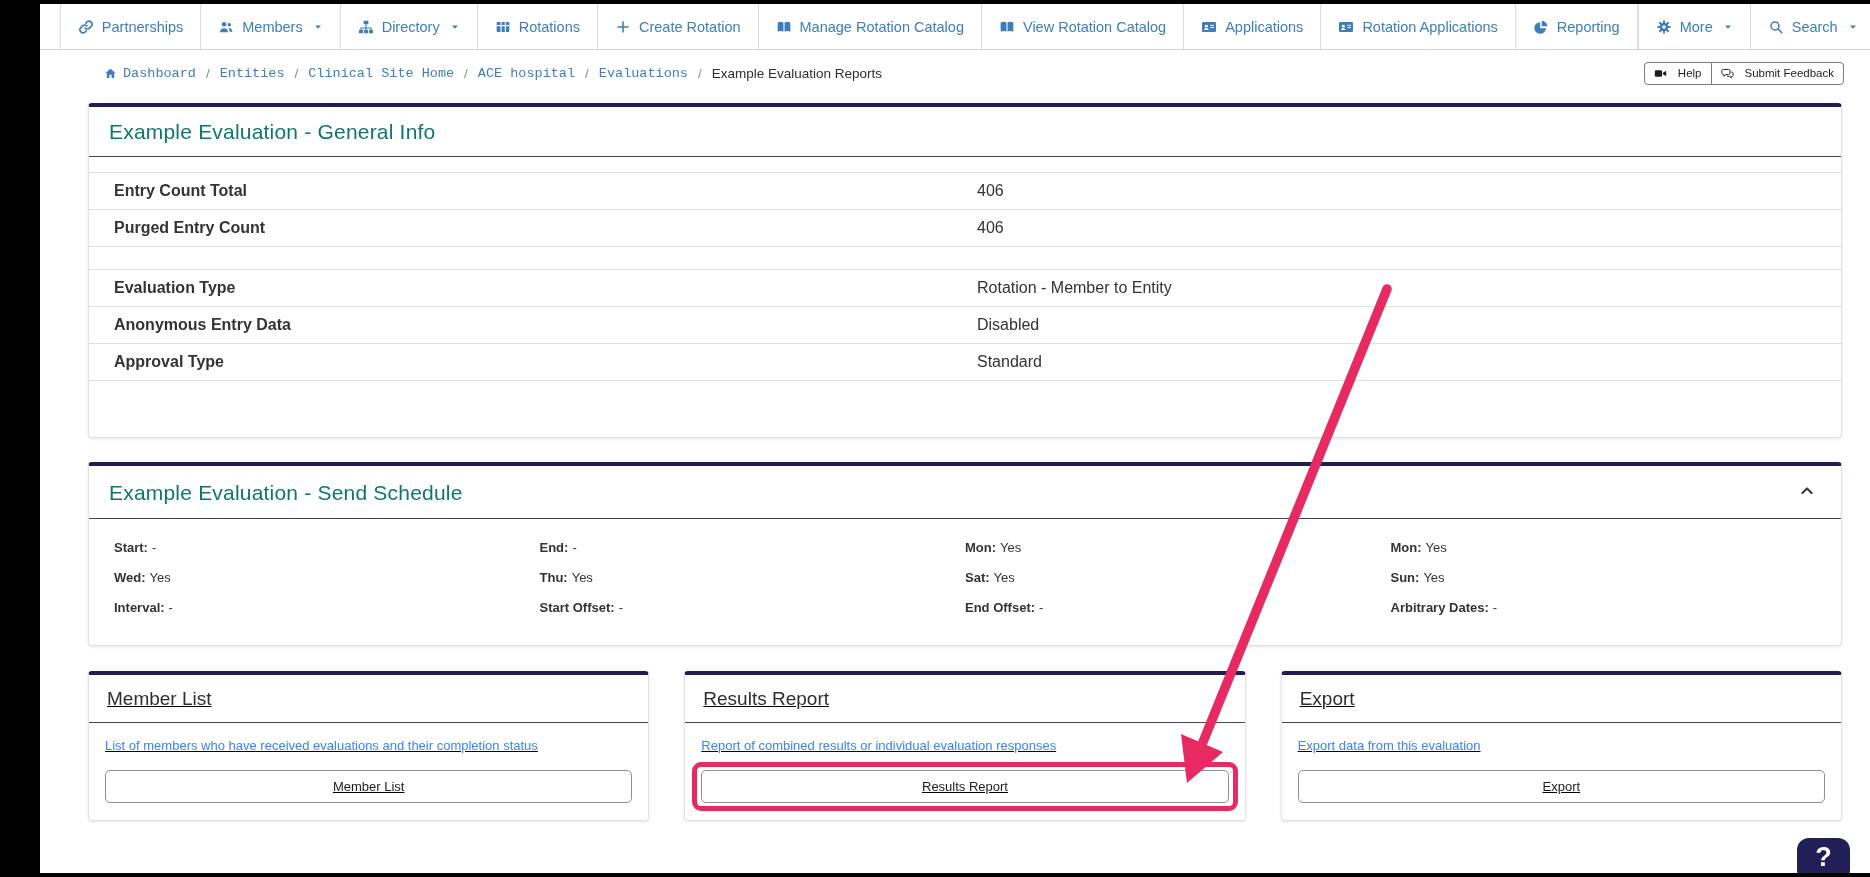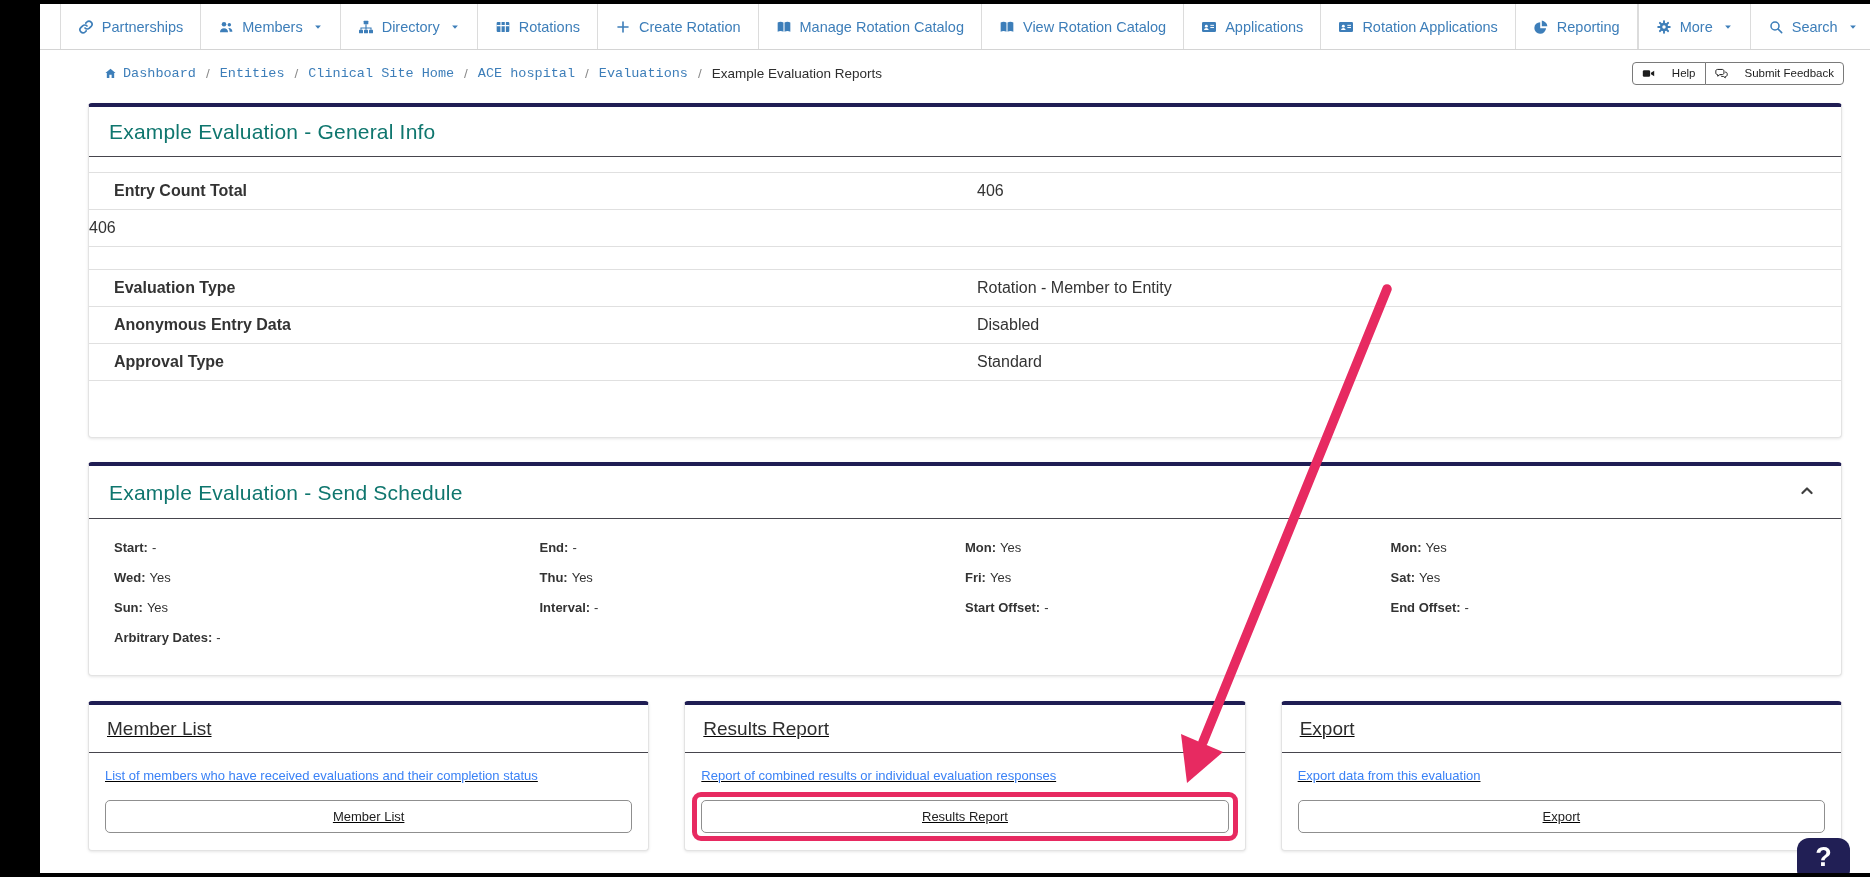--- a/index.html
+++ b/index.html
@@ -19,21 +19,21 @@
   .ic-sm { width:13px; height:13px; }
   .caret { width:10px; height:10px; margin-left:2px; }
 
   
   .crumb-row { display:flex; align-items:center; justify-content:space-between; height:46px; padding:0 46px 0 64px; }
   .breadcrumb { display:flex; align-items:center; gap:10px; font-size:13.5px; }
   .crumb-link { color:#3d7eb9; text-decoration:none; cursor:pointer; display:flex; align-items:center; gap:6px;font-family:Liberation Mono, monospace; }
   .crumb-sep { color:#8a8a8a; }
   .crumb-current { color:#2e2e2e; }
   .action-group { display:flex; }
-  .hdr-btn { display:flex; align-items:center; gap:17px; background:#fff; border:1px solid #7a7a7a;
+  .hdr-btn { display:flex; align-items:center; gap:11px; background:#fff; border:1px solid #7a7a7a;
              font-size:11.5px; color:#1d1d1d; padding:4px 9px; cursor:pointer; font-family:inherit; }
   .hdr-btn:first-child { border-radius:4px 0 0 4px; }
   .hdr-btn:last-child { border-radius:0 4px 4px 0; margin-left:-1px; }
 
   
   .main { padding:7px 48px 0 48px; }
   .panel { background:#fff; border:1px solid #e3e3e3; border-top:4px solid #1f1d53; border-radius:4px;
            box-shadow:0 1px 3px rgba(0,0,0,.10); }
   .panel-header { display:flex; align-items:center; justify-content:space-between;
                   padding:13px 20px 12px 20px; border-bottom:1px solid #46454d; }
@@ -251,20 +251,21 @@
     <section class="panel">
       <div class="panel-header">
         <span class="panel-title">Example Evaluation - General Info</span>
       </div>
       <div class="info-table-a">
         <div class="info-row">
           <span class="info-label">Entry Count Total</span>
           <span class="info-value">406</span>
         </div>
         <div class="info-row">
+          <span class="info-label">Purged Entry Count</span>
           <span class="info-value">406</span>
         </div>
       </div>
       <div class="info-table-b">
         <div class="info-row">
           <span class="info-label">Evaluation Type</span>
           <span class="info-value">Rotation - Member to Entity</span>
         </div>
         <div class="info-row">
           <span class="info-label">Anonymous Entry Data</span>
@@ -287,21 +288,20 @@
               </svg>
         </button>
       </div>
       <div class="sched-grid">
         <div class="sched-field"><b>Start:</b><span>-</span></div>
         <div class="sched-field"><b>End:</b><span>-</span></div>
         <div class="sched-field"><b>Mon:</b><span>Yes</span></div>
         <div class="sched-field"><b>Mon:</b><span>Yes</span></div>
         <div class="sched-field"><b>Wed:</b><span>Yes</span></div>
         <div class="sched-field"><b>Thu:</b><span>Yes</span></div>
-        <div class="sched-field"><b>Fri:</b><span>Yes</span></div>
         <div class="sched-field"><b>Sat:</b><span>Yes</span></div>
         <div class="sched-field"><b>Sun:</b><span>Yes</span></div>
         <div class="sched-field"><b>Interval:</b><span>-</span></div>
         <div class="sched-field"><b>Start Offset:</b><span>-</span></div>
         <div class="sched-field"><b>End Offset:</b><span>-</span></div>
         <div class="sched-field"><b>Arbitrary Dates:</b><span>-</span></div>
       </div>
     </section>
 
     <div class="cards">

